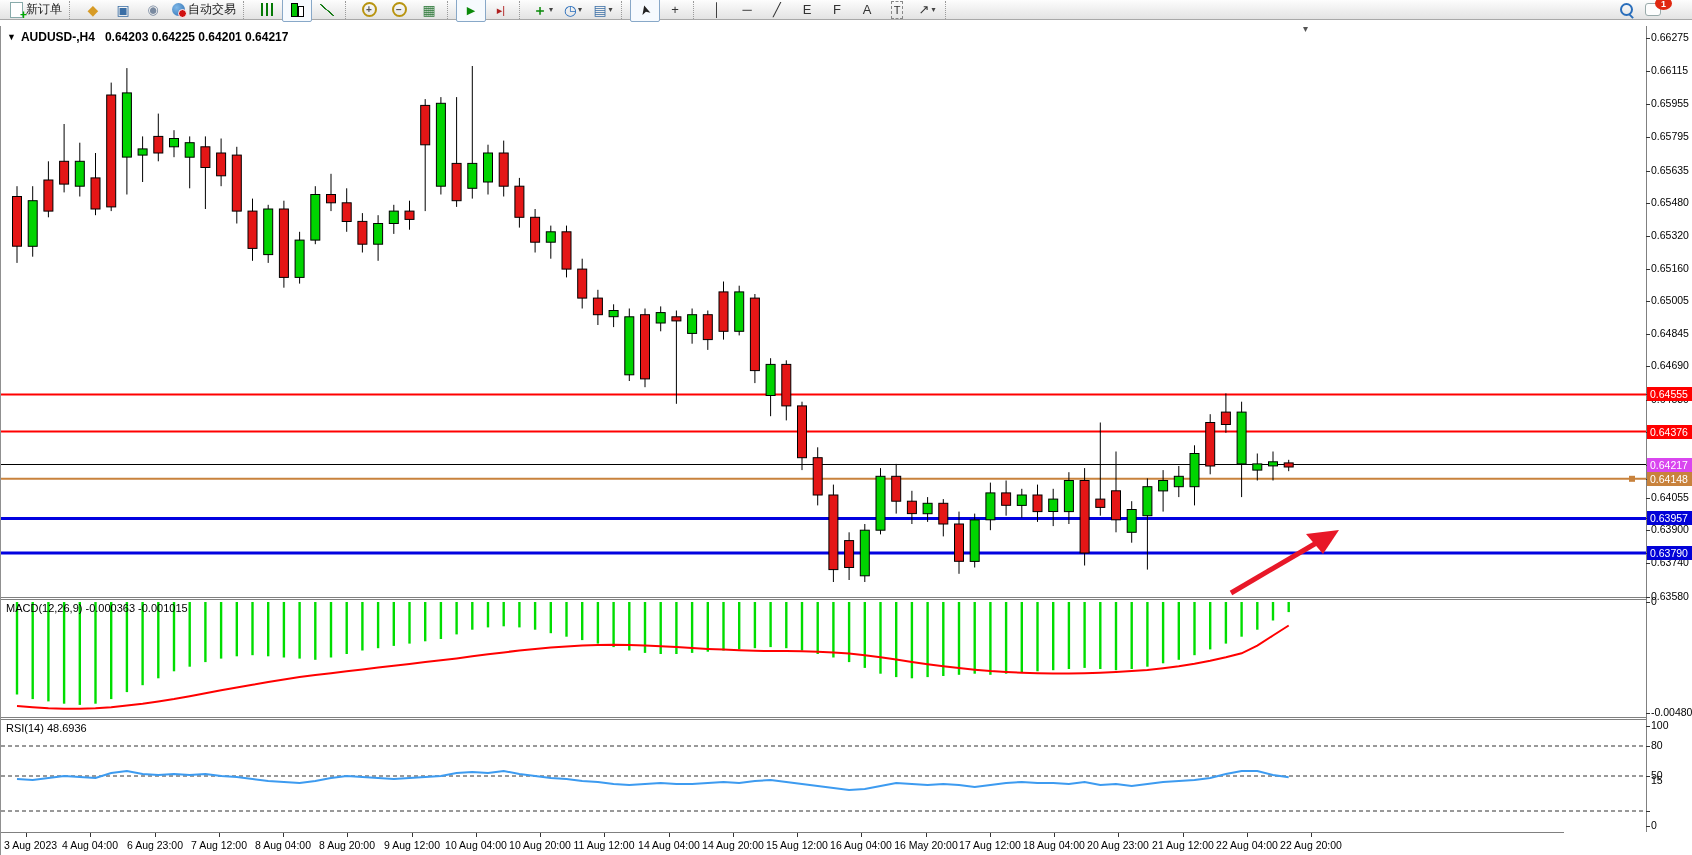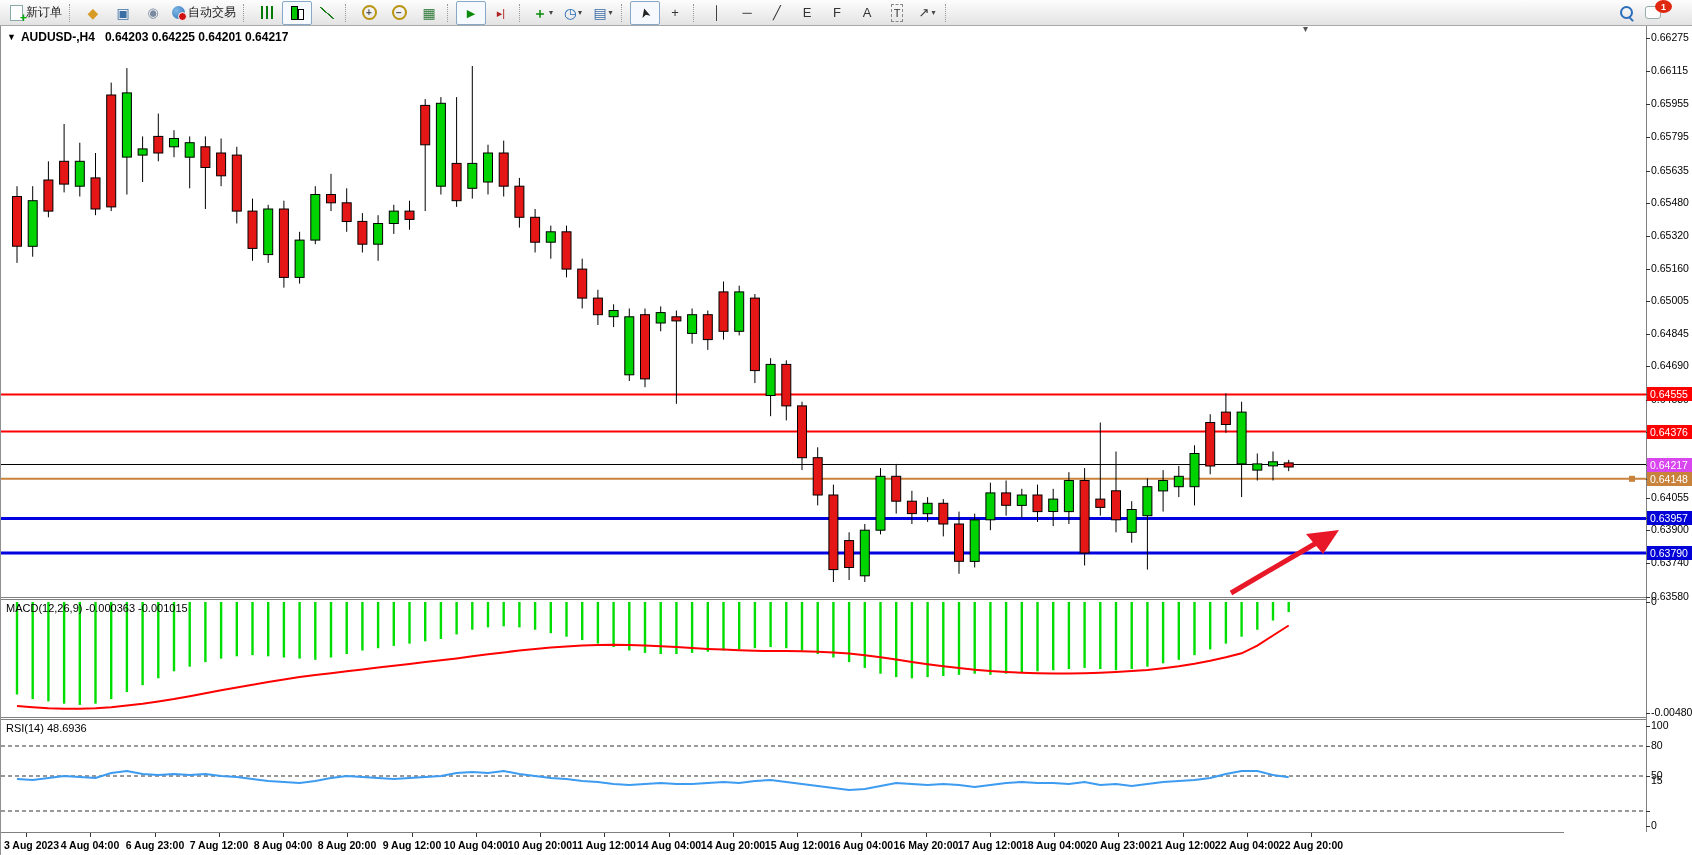--- a/index.html
+++ b/index.html
@@ -1,18 +1,18 @@
 <!DOCTYPE html>
 <html><head>
 <meta charset="utf-8">
 <style>
   html,body{margin:0;padding:0;background:#e9e9e9;font-family:"Liberation Sans","DejaVu Sans",sans-serif;}
   #app{position:relative;width:1692px;height:855px;background:#fff;overflow:hidden;}
   
-  #toolbar{position:absolute;left:0;top:0;width:1692px;height:26px;
+  #toolbar{position:absolute;left:0;top:0;width:1692px;height:20px;
     background:linear-gradient(#fdfdfd,#e3e3e3);border-bottom:1px solid #a8a8a8;
     display:flex;align-items:center;padding-left:6px;box-sizing:border-box;font-size:12px;color:#222;}
   .tb-sep{width:4px;height:18px;border-left:1px dotted #9a9a9a;margin:0 4px 0 3px;}
   .tb-btn{height:22px;min-width:22px;display:flex;align-items:center;justify-content:center;
     padding:0 3px;border:1px solid transparent;border-radius:2px;cursor:default;}
   .tb-btn.active{background:#f6fafe;border:1px solid #88a8c8;}
   .tb-btn .lbl{margin-left:3px;}
   .tf{font-size:11px;color:#333;min-width:26px;}
   .dd{font-size:8px;color:#444;margin-left:2px;}
   .tb-right{margin-left:auto;display:flex;align-items:center;margin-right:10px;}
@@ -47,21 +47,21 @@
      font-size:9px;font-weight:bold;display:inline-flex;align-items:center;justify-content:center;padding:0 2px;}
   
   #chart{position:absolute;left:0;top:26px;width:1692px;height:829px;background:#fff;border-left:1px solid #909090;box-sizing:border-box;}
   .pane{position:absolute;left:0;background:#fff;}
   #main-pane{top:0;height:571px;width:1645px;}
   #macd-pane{top:574px;height:117px;width:1645px;}
   #rsi-pane{top:694px;height:112px;width:1645px;}
   .sep{position:absolute;left:0;width:1692px;height:3px;background:#fff;border-top:1px solid #808080;border-bottom:1px solid #808080;box-sizing:border-box;}
   #sep1{top:571px;} #sep2{top:691px;}
   #axis-col{position:absolute;left:1645px;top:0;width:47px;height:806px;border-left:1px solid #808080;background:#fff;}
-  #time-strip{position:absolute;left:0;top:806px;width:1563px;height:23px;background:#fff;border-top:1px solid #808080;font-weight:bold;}
+  #time-strip{position:absolute;left:0;top:806px;width:1563px;height:23px;background:#fff;border-top:1px solid #808080;}
   .ptick{position:absolute;left:1650px;font-size:10.5px;color:#000;height:13px;line-height:13px;}
   .ptickmark{position:absolute;left:1645px;width:4px;height:1px;background:#333;}
   .plevel{position:absolute;left:1646px;width:45px;font-size:10.5px;color:#fff;height:14px;line-height:14px;text-align:left;padding-left:3px;box-sizing:border-box;}
   .time-label{position:absolute;top:6px;font-size:10.5px;color:#000;white-space:nowrap;}
   .time-tick{position:absolute;top:0;width:1px;height:4px;background:#333;}
   .pane-label{position:absolute;left:5px;top:2px;font-size:11px;color:#000;z-index:5;}
   #chart-header{position:absolute;left:6px;top:4px;font-size:12px;font-weight:bold;color:#000;z-index:6;display:flex;align-items:center;}
   #chart-header .tri{font-size:9px;margin-right:5px;font-weight:normal;}
   #chart-header .ohlc{margin-left:10px;font-weight:bold;}
   #shift-marker{position:absolute;left:1302px;top:-3px;font-size:10px;color:#555;z-index:4;}

